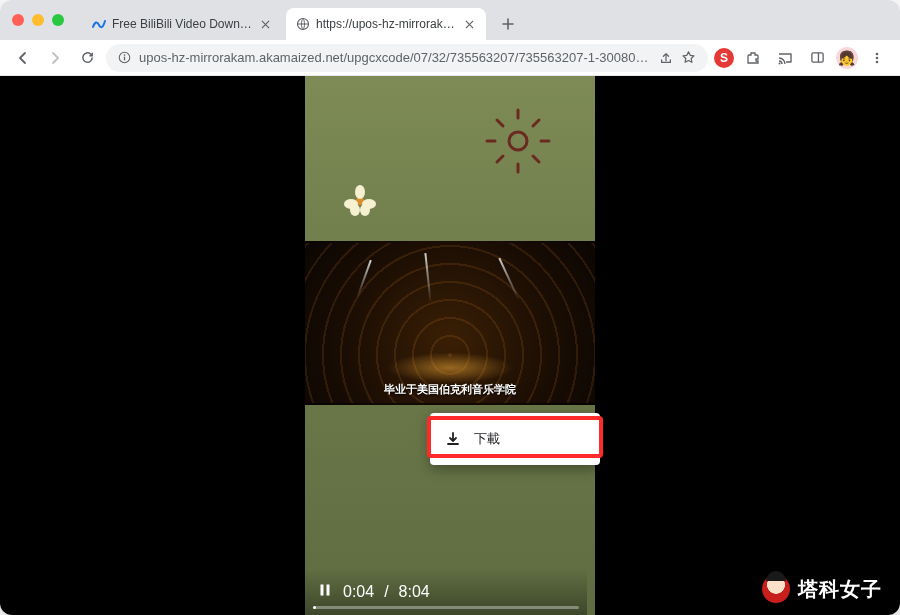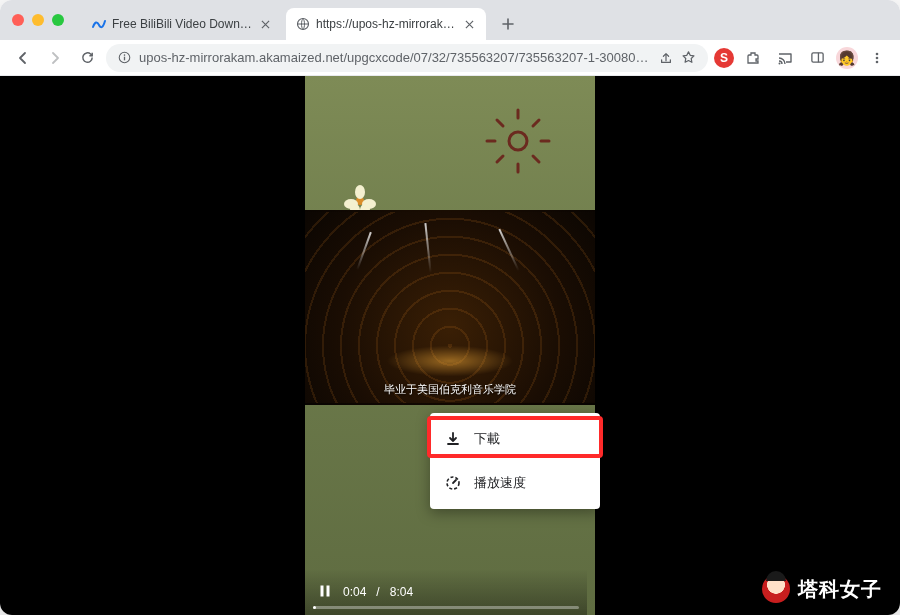--- a/index.html
+++ b/index.html
@@ -63,43 +63,44 @@
     position:absolute;top:0;left:50%;transform:translateX(-50%);
     width:290px;height:100%;
     background:linear-gradient(#7e8b56,#6c7a4a 45%,#6a7849 55%,#5f6c41);
     display:flex;flex-direction:column;
   }
   .videoTop{flex:1;position:relative;}
   .sun{position:absolute;top:30px;right:42px;}
   .flower{position:absolute;top:108px;left:38px;}
 
   .stage{
-    height:195px;margin:0;position:relative;
+    height:164px;margin:0;position:relative;
     background:radial-gradient(circle at 50% 60%,#3a1f05 0%,#1a0d03 60%,#0b0602 100%);
     border-top:2px solid rgba(0,0,0,.3);
     border-bottom:2px solid rgba(0,0,0,.3);
     overflow:hidden;
+    font-weight:bold;
   }
   .stage::before{
     content:"";position:absolute;inset:0;
     background:
       radial-gradient(ellipse 90px 22px at 50% 78%,rgba(255,180,60,.5),transparent 70%),
       repeating-radial-gradient(circle at 50% 70%,rgba(255,150,40,.12) 0 2px,transparent 2px 18px);
   }
   .stage .spot{position:absolute;width:2px;background:linear-gradient(180deg,#fff,transparent);opacity:.8;}
   .stage .caption{
     position:absolute;left:0;right:0;bottom:6px;text-align:center;color:#fff;
     font-size:11px;text-shadow:0 1px 2px #000;
   }
   .stage .stamp{position:absolute;right:6px;bottom:6px;color:#ff7ab0;font-size:10px;writing-mode:vertical-rl;opacity:.8;}
 
   .videoBottom{height:210px;position:relative;}
   .controls{
     position:absolute;left:0;right:8px;bottom:0;height:46px;
-    display:flex;align-items:center;gap:10px;color:#fff;padding:0 12px;font-size:12px;
+    display:flex;align-items:center;gap:10px;color:#fff;padding:0 12px;font-size:16px;
     background:linear-gradient(transparent,rgba(0,0,0,.35));
   }
   .controls .bar{position:absolute;left:8px;right:8px;bottom:6px;height:3px;background:rgba(255,255,255,.35);border-radius:2px;}
   .controls .bar::before{content:"";position:absolute;left:0;top:0;bottom:0;width:1%;background:#fff;border-radius:2px;}
 
   
   .menu{
     position:absolute;right:-5px;top:8px;width:170px;background:#fff;border-radius:4px;
     box-shadow:0 4px 14px rgba(0,0,0,.35);padding:4px 0;z-index:5;
   }
@@ -277,27 +278,20 @@
       <div class="videoBottom">
 
         <div class="menu">
           <div class="highlight"></div>
           <div class="item">
             <svg width="18" height="18" viewBox="0 0 18 18">
                 <path d="M9 3v8m0 0 3-3m-3 3L6 8M4 14h10" stroke="#202124" stroke-width="1.8" fill="none" stroke-linecap="round" stroke-linejoin="round"></path>
               </svg>
             <span>下載</span>
           </div>
-          <div class="item">
-            <svg width="18" height="18" viewBox="0 0 18 18">
-                <circle cx="9" cy="9" r="6" fill="none" stroke="#202124" stroke-width="1.6" stroke-dasharray="3 2"></circle>
-                <path d="M9 9l3-3" stroke="#202124" stroke-width="1.8" stroke-linecap="round"></path>
-              </svg>
-            <span>播放速度</span>
-          </div>
         </div>
 
         <div class="controls">
           <div>
             <svg width="16" height="16" viewBox="0 0 16 16">
                 <rect x="3.5" y="2.5" width="3" height="11" fill="#fff"></rect>
                 <rect x="9.5" y="2.5" width="3" height="11" fill="#fff"></rect>
               </svg>
           </div>
           <span>0:04</span>

